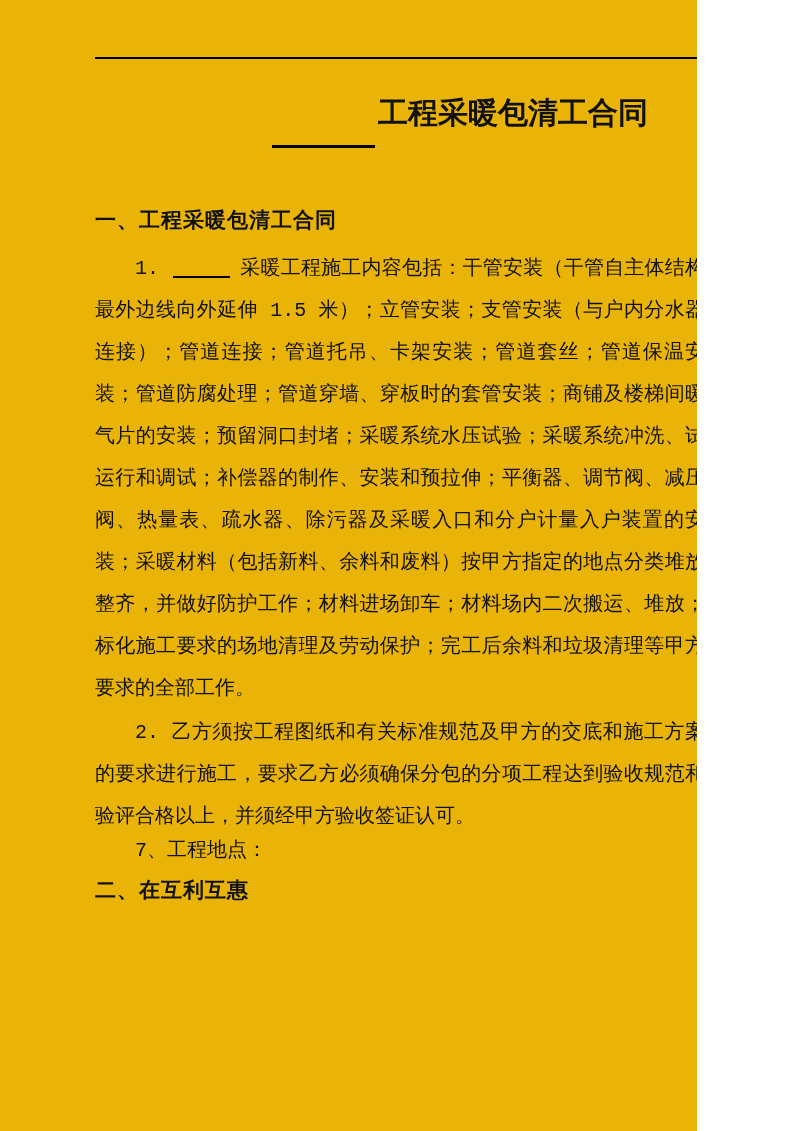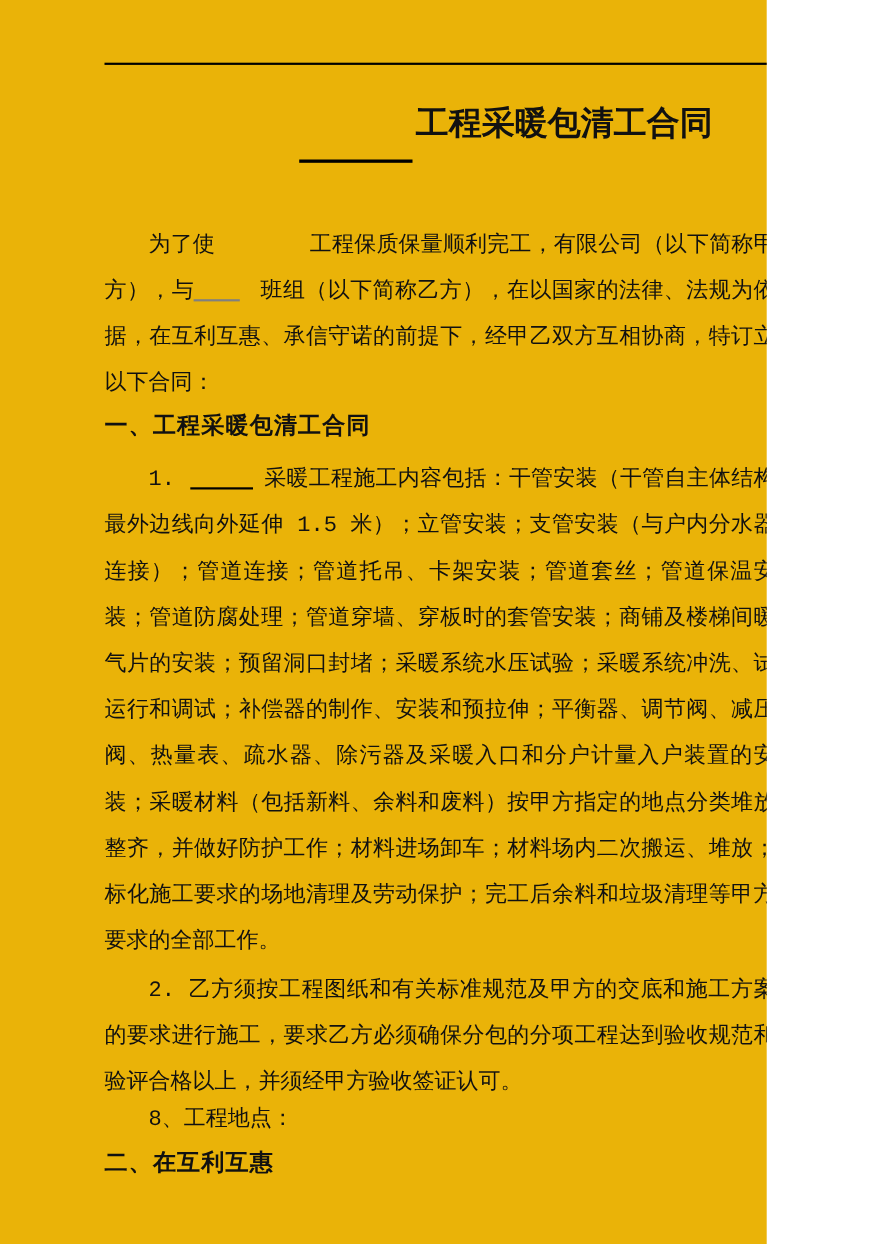--- a/index.html
+++ b/index.html
@@ -107,27 +107,26 @@
 
   <div class="header-rule"></div>
 
   <div class="title-row">
     <span class="title-blank"></span>
     <h1 class="doc-title">工程采暖包清工合同</h1>
   </div>
 
   <div class="content">
 
-    <p class="para intro"><span>为了使</span><span class="blank blank-plain"></span><span>工程保质保量顺利完工，有限公司（以下简称甲方），与</span><span class="blank blank-gray"></span><span>班组（以下简称乙方），在以国家的法律、法规为依据，在互利互惠、承信守诺的前提下，经甲乙双方互相协商，特订立以下合同：</span></p>
 
     <h2 class="section-heading">一、工程采暖包清工合同</h2>
 
     <p class="para clause-1"><span>1.</span><span class="blank blank-black"></span><span>采暖工程施工内容包括：干管安装（干管自主体结构最外边线向外延伸 1.5 米）；立管安装；支管安装（与户内分水器连接）；管道连接；管道托吊、卡架安装；管道套丝；管道保温安装；管道防腐处理；管道穿墙、穿板时的套管安装；商铺及楼梯间暖气片的安装；预留洞口封堵；采暖系统水压试验；采暖系统冲洗、试运行和调试；补偿器的制作、安装和预拉伸；平衡器、调节阀、减压阀、热量表、疏水器、除污器及采暖入口和分户计量入户装置的安装；采暖材料（包括新料、余料和废料）按甲方指定的地点分类堆放整齐，并做好防护工作；材料进场卸车；材料场内二次搬运、堆放；标化施工要求的场地清理及劳动保护；完工后余料和垃圾清理等甲方要求的全部工作。</span></p>
 
     <p class="para clause-2">2. 乙方须按工程图纸和有关标准规范及甲方的交底和施工方案的要求进行施工，要求乙方必须确保分包的分项工程达到验收规范和验评合格以上，并须经甲方验收签证认可。</p>
 
-    <p class="para clause-3">8、工程地点：</p>
+    <p class="para clause-3">7、工程地点：</p>
 
     <h2 class="section-heading section-heading-2">二、在互利互惠</h2>
 
   </div>
 
 </div>
 
 </body></html>

